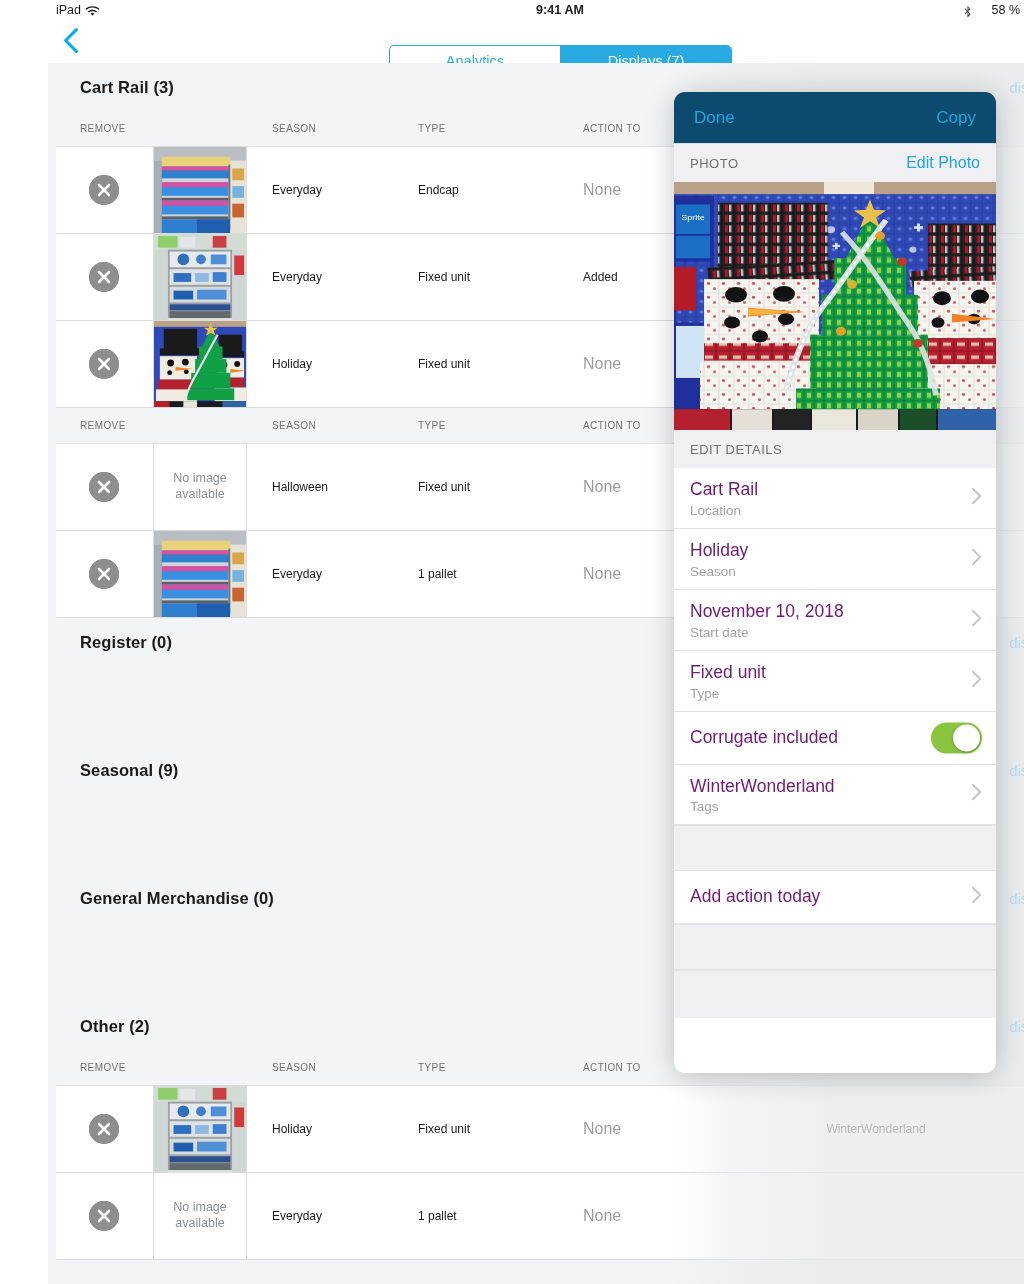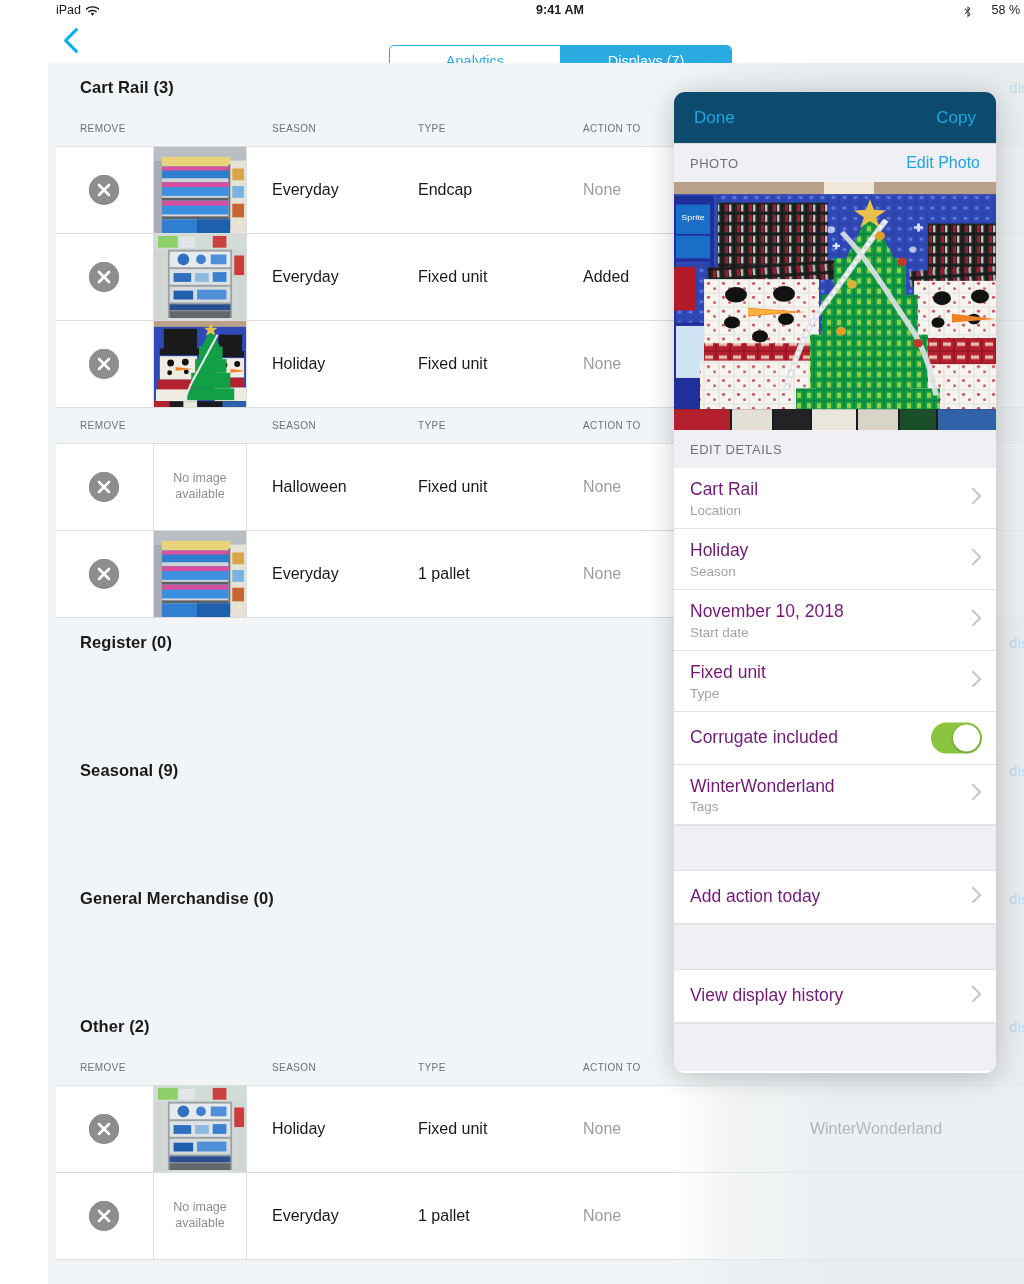--- a/index.html
+++ b/index.html
@@ -95,21 +95,21 @@
   .thumb {
     width:94px; height:88px; border:1px solid #dcdcdc; background:#fff;
     overflow:hidden; position:relative; cursor:pointer;
   }
   .thumb.noimg {
     display:flex; align-items:center; justify-content:center; text-align:center;
     font-size:12.5px; color:#8a8f93; line-height:1.25; background:#ffffff;
   }
   .thumb svg{ display:block; width:100%; height:100%;}
 
-  .cell-strong { font-size:16px; color:#1a1a1a;}
+  .cell-strong { font-size:12px; color:#1a1a1a;}
   .cell-muted  { font-size:16px; color:#9a9ea1;}
 
   .chev-row { color:#c3c7ca; }
 
   .empty-sec { height:80px; }
 
   
   .modal-wrap { position:absolute; inset:0; pointer-events:none; }
   .modal {
     position:absolute; left:626px; top:92px; width:322px; height:981px;
@@ -744,25 +744,17 @@
         <div class="val">Add action today</div>
         <span class="mchev">
           <svg viewBox="0 0 12 20" width="11" height="18">
               <polyline points="2,2 10,10 2,18" fill="none" stroke="#c3c7ca" stroke-width="2.2" stroke-linecap="round" stroke-linejoin="round"></polyline>
             </svg>
         </span>
       </div>
 
       <div class="m-gap"></div>
 
-      <div class="m-row single">
-        <div class="val">View display history</div>
-        <span class="mchev">
-          <svg viewBox="0 0 12 20" width="11" height="18">
-              <polyline points="2,2 10,10 2,18" fill="none" stroke="#c3c7ca" stroke-width="2.2" stroke-linecap="round" stroke-linejoin="round"></polyline>
-            </svg>
-        </span>
-      </div>
 
       <div class="m-gap last"></div>
     </div>
   </div>
 </div>
 
 </body></html>

